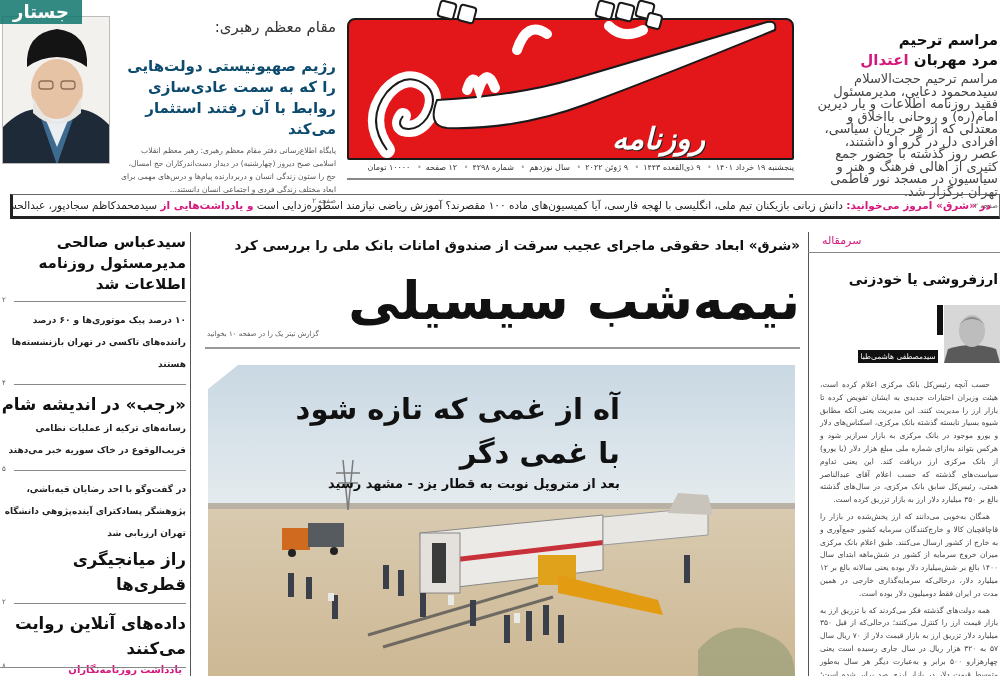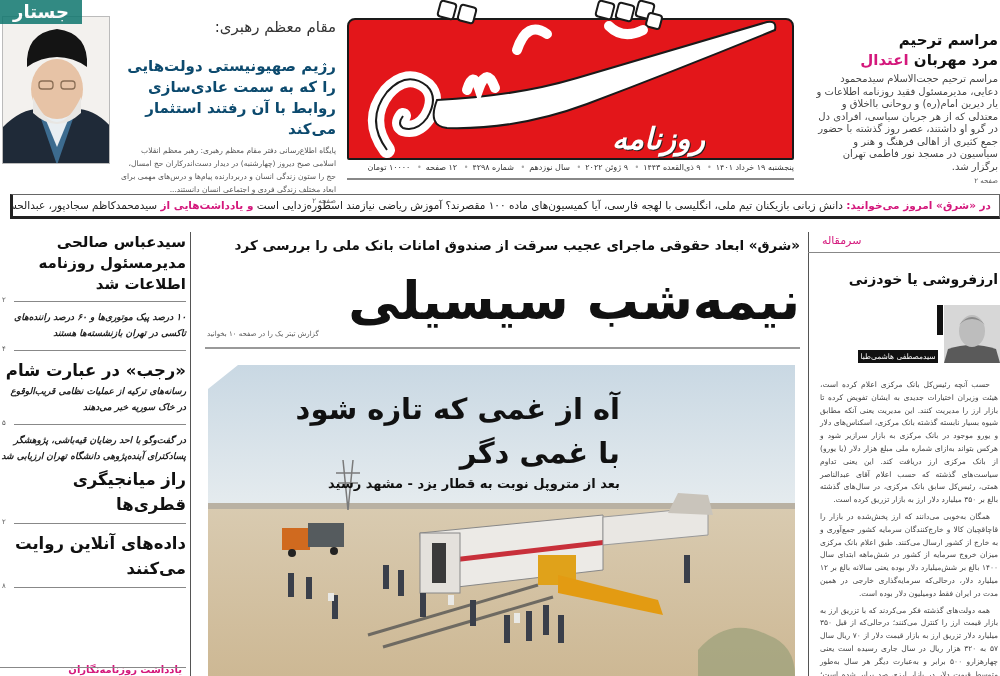--- a/index.html
+++ b/index.html
@@ -28,35 +28,35 @@
   #mast .sub { position: absolute; right: 10px; bottom: 4px; color: #fff; font-size: 30px; font-style: italic; font-weight: bold;
                text-shadow: 1px 1px 0 #222; }
   #dateline { left: 347px; top: 163px; width: 447px; height: 14px; font-size: 8px; color: #333; white-space: nowrap; overflow: hidden; }
   #dateline span.sep { color: #aaa; margin: 0 4px; }
   #mast-rule { left: 347px; top: 178px; width: 447px; height: 2px; background: #888; }
 
   
   #obit { left: 816px; top: 30px; width: 182px; }
   #obit .head { font-size: 15px; font-weight: bold; line-height: 20px; color: #111; }
   #obit .head .pink { color: #d4187c; }
-  #obit .body { font-size: 10px; line-height: 12.5px; color: #444; margin-top: 3px; }
+  #obit .body { font-size: 13px; line-height: 12.5px; color: #444; margin-top: 3px; }
   #obit .page { font-size: 7px; color: #555; margin-top: 4px; }
 
   
   #today { left: 10px; top: 194px; width: 990px; height: 25px; border: 1px solid #666; border-left: 3px solid #222;
            border-bottom: 3px solid #222; font-size: 10.5px; line-height: 21px; padding: 0 8px; white-space: nowrap; overflow: hidden; color: #222; }
   #today .pink { color: #d4187c; font-weight: bold; }
 
   
   #lcol { left: 0; top: 232px; width: 190px; height: 444px; text-align: right; }
   #lcol-rule { left: 190px; top: 232px; width: 1px; height: 444px; background: #555; }
   .lstory { position: relative; padding-right: 4px; }
   .lstory .h1 { font-size: 15px; font-weight: bold; line-height: 21px; color: #111; }
   .lstory .h2 { font-size: 16.5px; font-weight: bold; line-height: 25px; color: #111; }
-  .lstory .deck { font-size: 9px; font-weight: bold; line-height: 16px; color: #222; margin-bottom: 3px; font-style: italic; }
+  .lstory .deck { font-size: 9px; font-weight: bold; line-height: 22px; color: #222; margin-bottom: 3px; }
   .lsep { position: relative; height: 14px; }
   .lsep .num { position: absolute; left: 2px; top: 1px; font-size: 7px; color: #555; }
   .lsep .line { position: absolute; left: 14px; right: 4px; top: 6px; height: 1px; background: #888; }
   #lfoot { left: 0; top: 664px; width: 186px; font-size: 10px; color: #d4187c; font-weight: bold; padding-right: 4px; }
   #lfoot-rule { left: 0; top: 667px; width: 186px; height: 1px; background: #888; }
 
   
   #kicker { left: 205px; top: 237px; width: 595px; font-size: 13.5px; font-weight: bold; color: #111; }
   #main-head { left: 205px; top: 266px; width: 595px; font-size: 52px; font-weight: bold; color: #111; line-height: 70px; letter-spacing: -1px; }
   #credit { left: 207px; top: 330px; font-size: 7px; color: #555; direction: rtl; }
@@ -156,21 +156,21 @@
 
   <div class="lstory">
     <div class="deck">۱۰ درصد پیک موتوری‌ها و ۶۰ درصد راننده‌های تاکسی در تهران بازنشسته‌ها هستند</div>
   </div>
   <div class="lsep">
       <span class="num">۴</span>
       <span class="line"></span>
     </div>
 
   <div class="lstory">
-    <div class="h2">«رجب» در عبارت شام</div>
+    <div class="h2">«رجب» در اندیشه شام</div>
     <div class="deck">رسانه‌های ترکیه از عملیات نظامی قریب‌الوقوع در خاک سوریه خبر می‌دهند</div>
   </div>
   <div class="lsep">
       <span class="num">۵</span>
       <span class="line"></span>
     </div>
 
   <div class="lstory">
     <div class="deck">در گفت‌وگو با احد رضایان قیه‌باشی، پژوهشگر پسادکترای آینده‌پژوهی دانشگاه تهران ارزیابی شد</div>
     <div class="h2">راز میانجیگری قطری‌ها</div>

